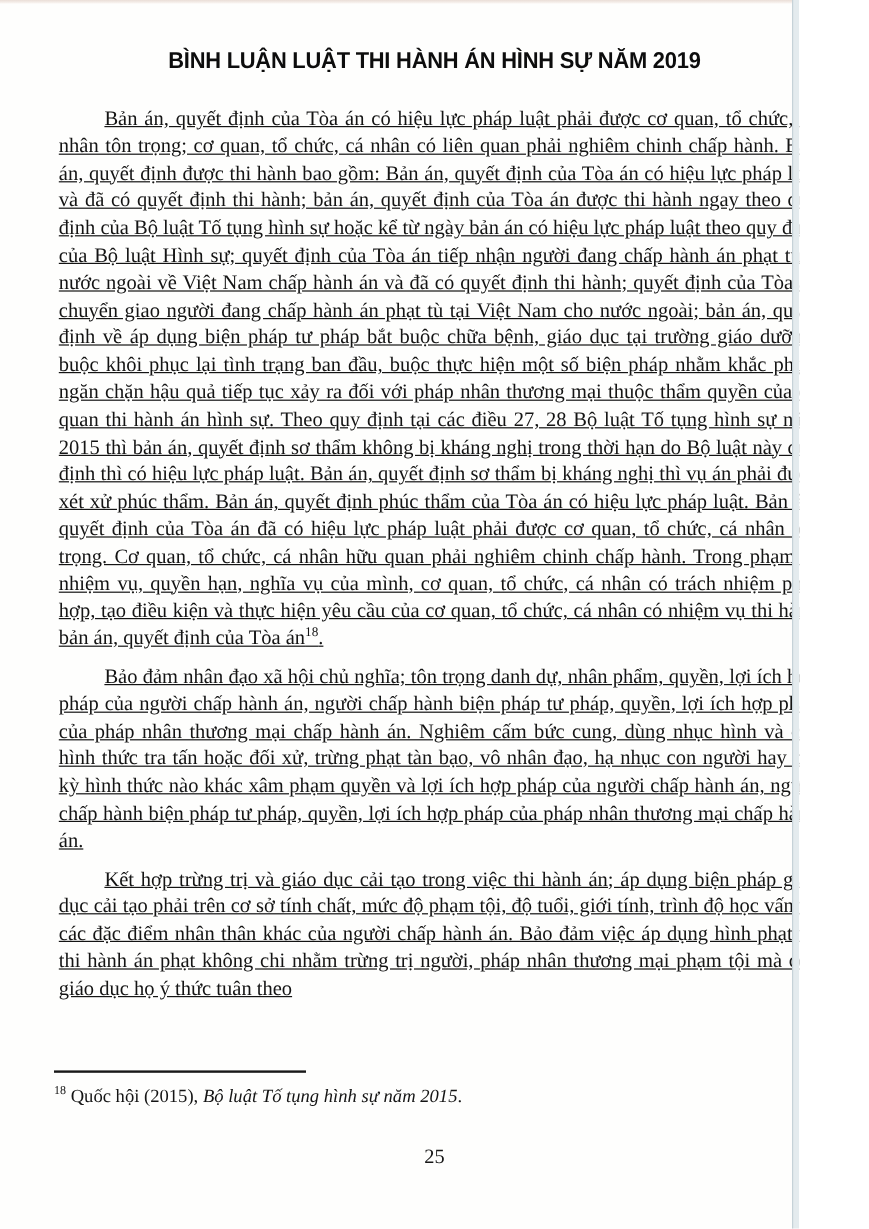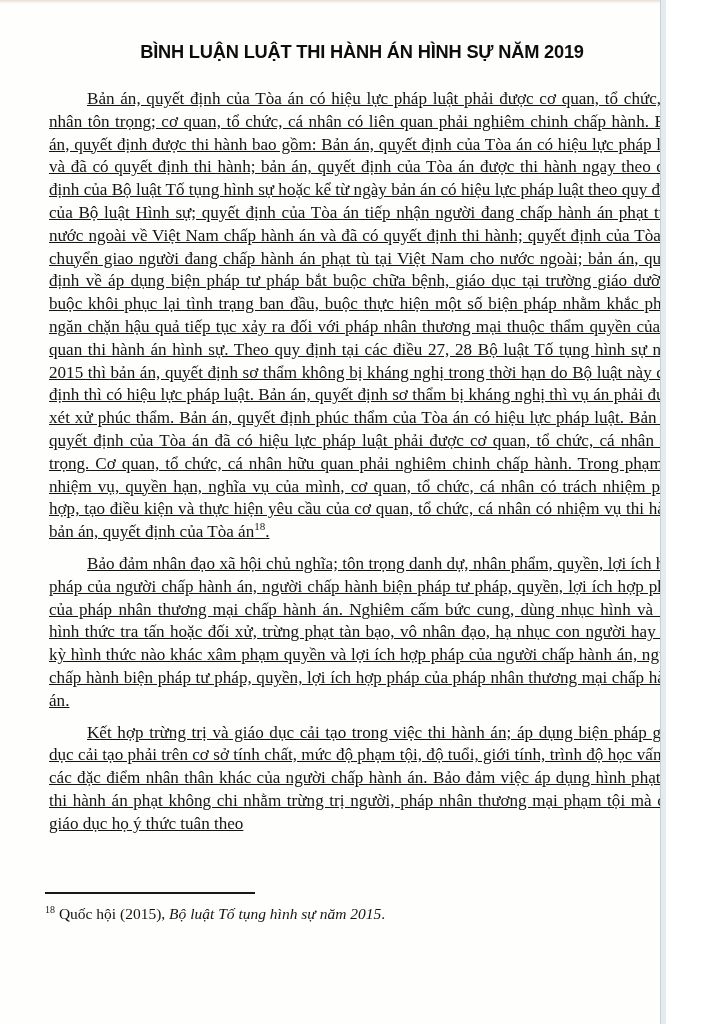--- a/index.html
+++ b/index.html
@@ -90,16 +90,17 @@
 
     <p>Kết hợp trừng trị và giáo dục cải tạo trong việc thi hành án; áp dụng biện pháp giáo dục cải tạo phải trên cơ sở tính chất, mức độ phạm tội, độ tuổi, giới tính, trình độ học vấn và các đặc điểm nhân thân khác của người chấp hành án. Bảo đảm việc áp dụng hình phạt và thi hành án phạt không chi nhằm trừng trị người, pháp nhân thương mại phạm tội mà còn giáo dục họ ý thức tuân theo</p>
 
   </div>
 
   <div class="footnote-area">
     <div class="footnote-rule"></div>
     <div class="footnote"><sup>18</sup><span> Quốc hội (2015), </span><i>Bộ luật Tố tụng hình sự năm 2015</i><span>.</span></div>
   </div>
 
+  <div class="page-number">25</div>
 
   <div class="right-edge"></div>
 
 </div>
 
 </body></html>

